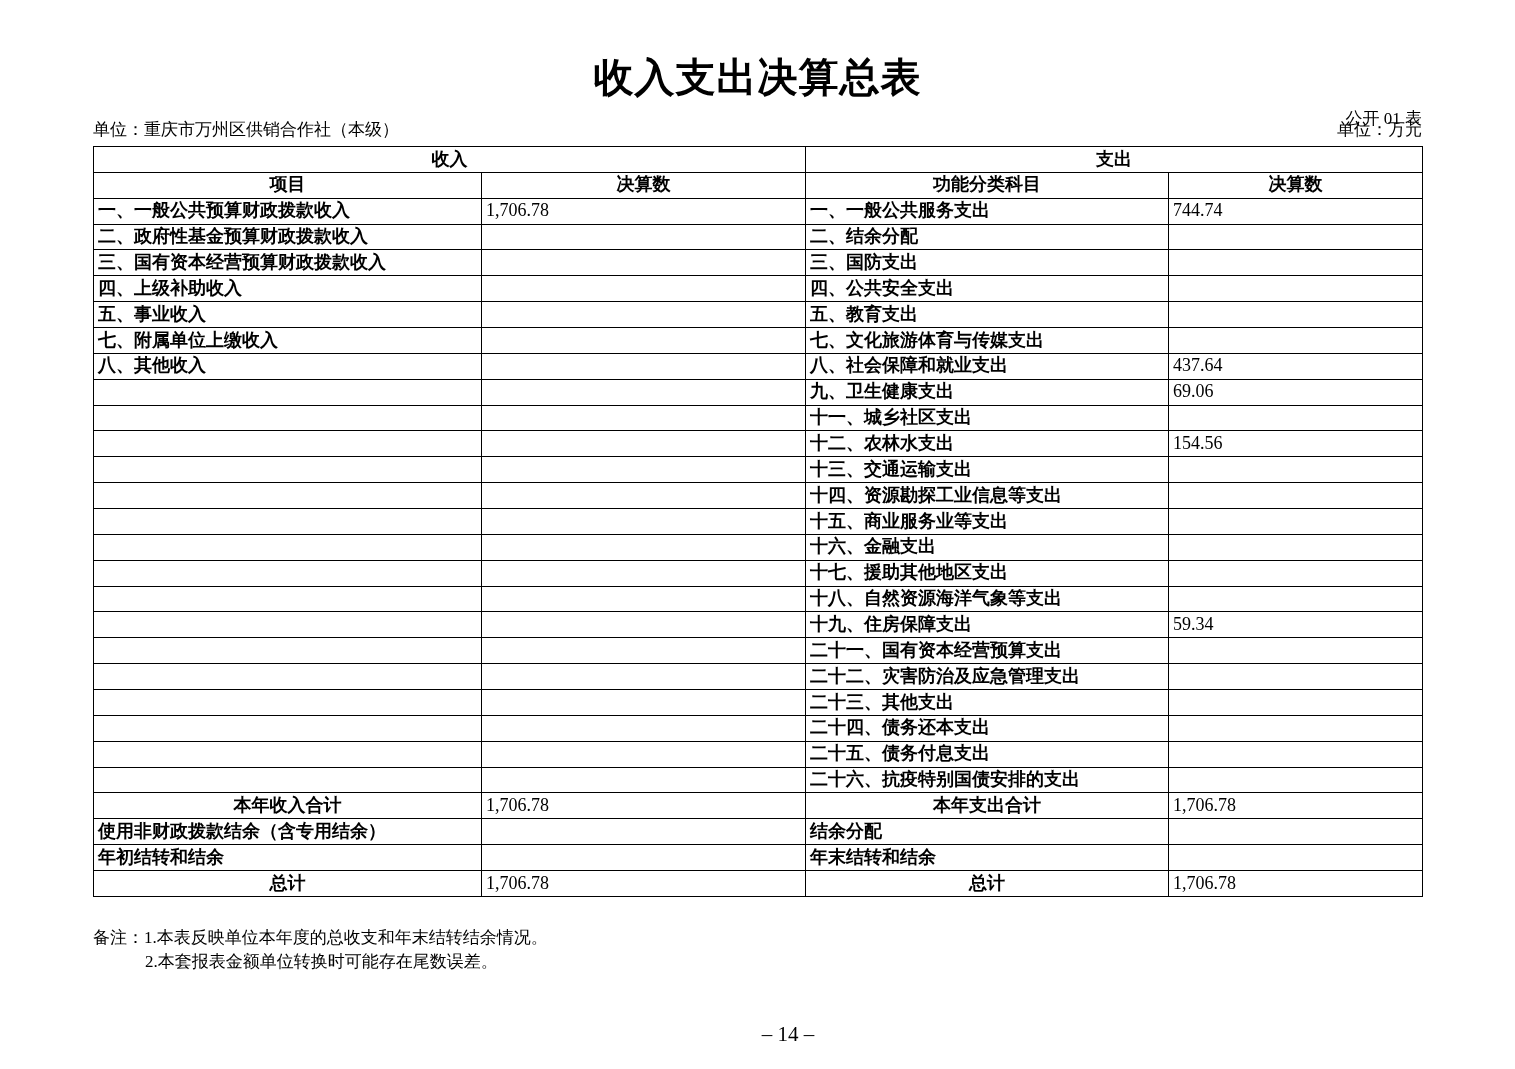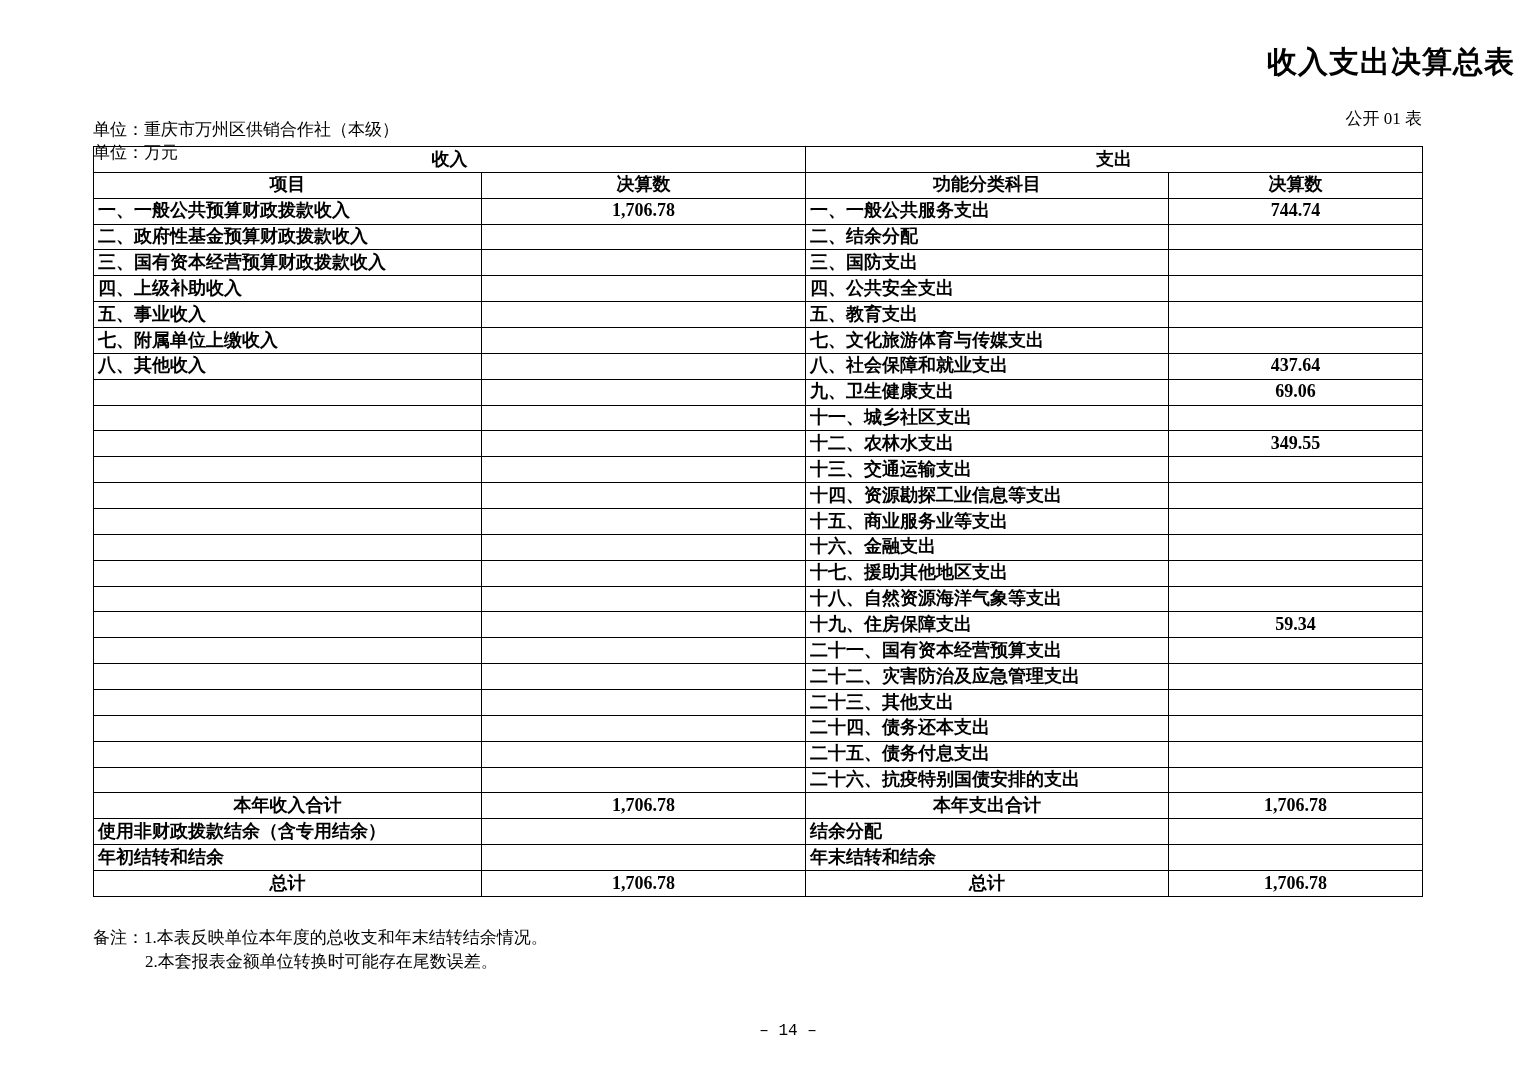--- a/index.html
+++ b/index.html
@@ -2,59 +2,58 @@
 <html><head>
 <meta charset="utf-8">
 <style>
   html,body{margin:0;padding:0;background:#fff;}
   body{
     width:1515px;height:1069px;position:relative;
     font-family:"Liberation Serif","DejaVu Serif",serif;
     color:#000;
   }
   .page-title{
-    position:absolute;top:42px;left:0;width:100%;
-    text-align:right;font-size:30px;font-weight:bold;
+    position:absolute;top:50px;left:0;width:100%;
+    text-align:center;font-size:40px;font-weight:bold;
     letter-spacing:1px;margin:0;
   }
   .table-code{
     position:absolute;top:91px;right:93px;
     font-size:17px;text-align:right;margin-top:16px;
   }
   .unit-row{
     position:absolute;top:118px;left:93px;right:93px;
     display:flex;justify-content:space-between;
     font-size:17px;
-    flex-direction:column;
   }
   table.main{
     position:absolute;top:146px;left:93px;
     width:1329px;height:751px;
     border-collapse:collapse;table-layout:fixed;
   }
   table.main td{
     border:1px solid #000;
     font-size:18px;line-height:1.1;
     padding:0 4px;overflow:hidden;white-space:nowrap;
     vertical-align:middle;
   }
   td.sec-hdr{text-align:center;font-weight:bold;font-size:18px;}
   td.col-hdr{text-align:center;font-weight:bold;font-size:18px;}
   td.lbl{text-align:left;font-weight:bold;}
   td.lbl.center{text-align:center;}
-  td.val{text-align:center;font-weight:bold;font-size:17px;padding-right:8px;}
+  td.val{text-align:left;font-weight:normal;font-size:17px;padding-right:8px;}
   .notes{
     position:absolute;top:926px;left:93px;
     font-size:17px;line-height:24px;
   }
   .notes .note-line-2{padding-left:52px;}
   .page-number{
     position:absolute;top:1022px;left:788px;
     transform:translateX(-50%);
-    font-size:16px;white-space:nowrap;font-family:Liberation Mono, monospace;
+    font-size:21px;white-space:nowrap;
   }
 </style>
 </head>
 <body>
 
 <h1 class="page-title">收入支出决算总表</h1>
 
 <div class="table-code">公开 01 表</div>
 
 <div class="unit-row">
@@ -131,21 +130,21 @@
       <tr>
         <td class="lbl"></td>
         <td class="val"></td>
         <td class="lbl">十一、城乡社区支出</td>
         <td class="val"></td>
       </tr>
       <tr>
         <td class="lbl"></td>
         <td class="val"></td>
         <td class="lbl">十二、农林水支出</td>
-        <td class="val">349.55</td>
+        <td class="val">154.56</td>
       </tr>
       <tr>
         <td class="lbl"></td>
         <td class="val"></td>
         <td class="lbl">十三、交通运输支出</td>
         <td class="val"></td>
       </tr>
       <tr>
         <td class="lbl"></td>
         <td class="val"></td>

